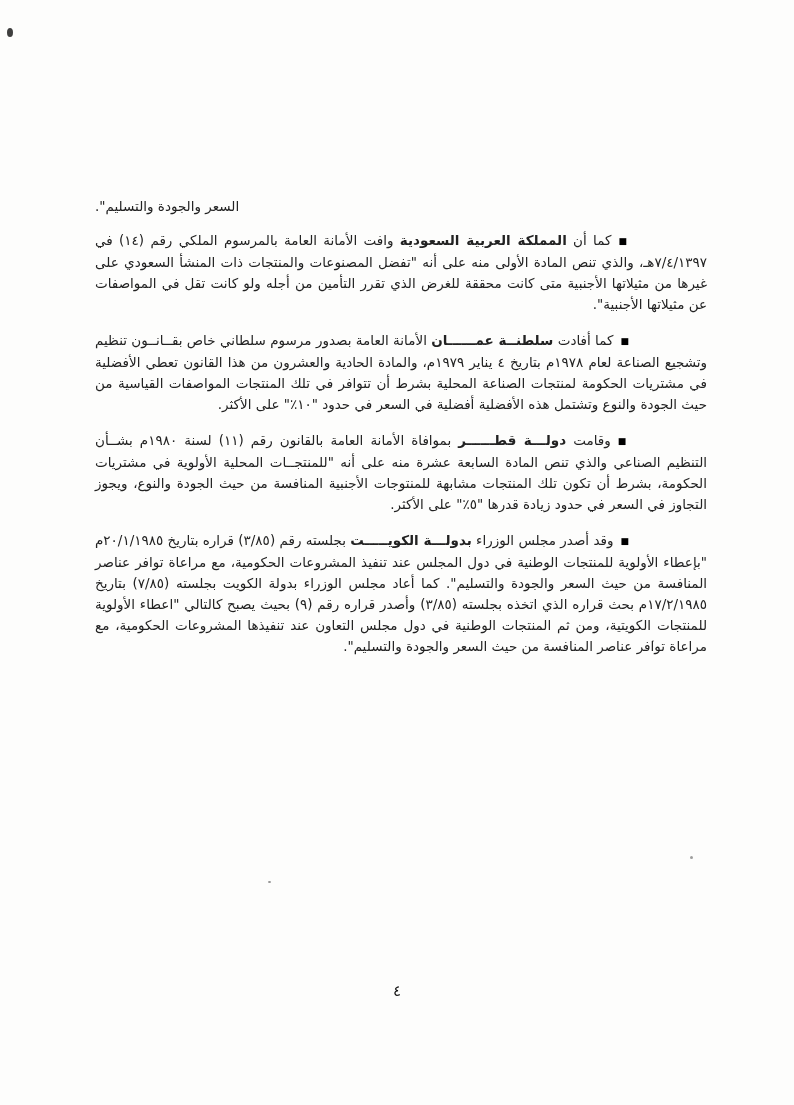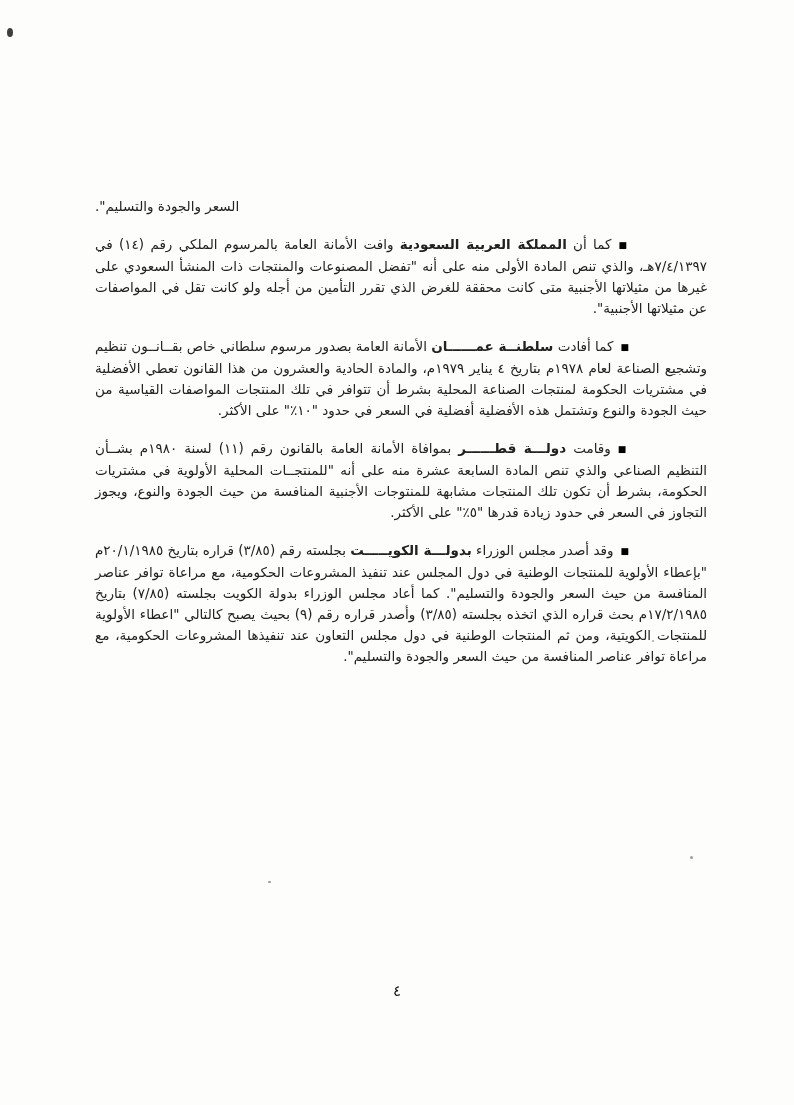--- a/index.html
+++ b/index.html
@@ -26,21 +26,21 @@
     text-align: justify;
     font-size: 13.5px;
     line-height: 21px;
     color: #222;
   }
   .carry {
     text-align: left;
     margin: 0 0 13px 0;
   }
   .para {
-    margin: 17px 0 15px 0;
+    margin: 7px 0 15px 0;
     text-indent: 78px; 
   }
   .bullet {
     font-size: 9px;
     vertical-align: 1px;
     margin-left: 7px;
     color: #000;
   }
   .bold {
     font-weight: bold;

